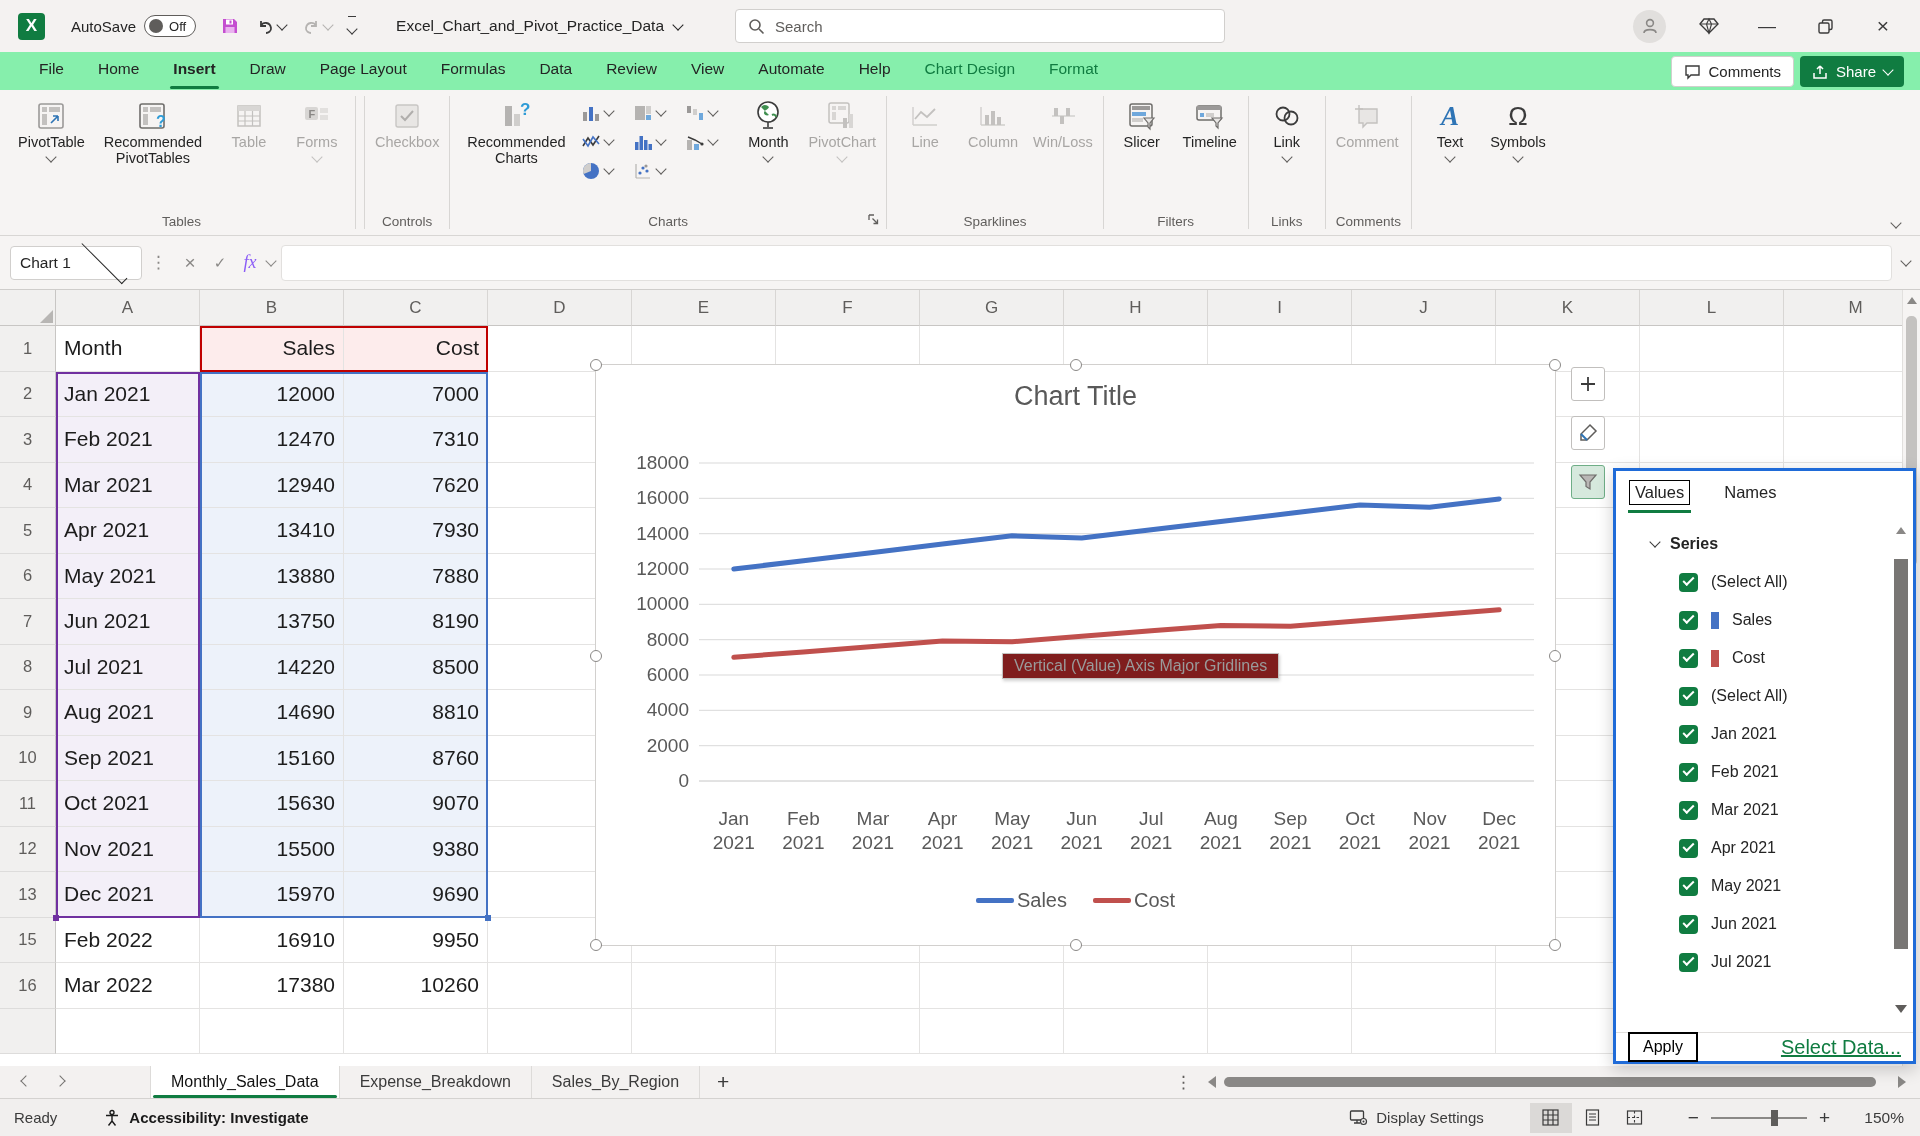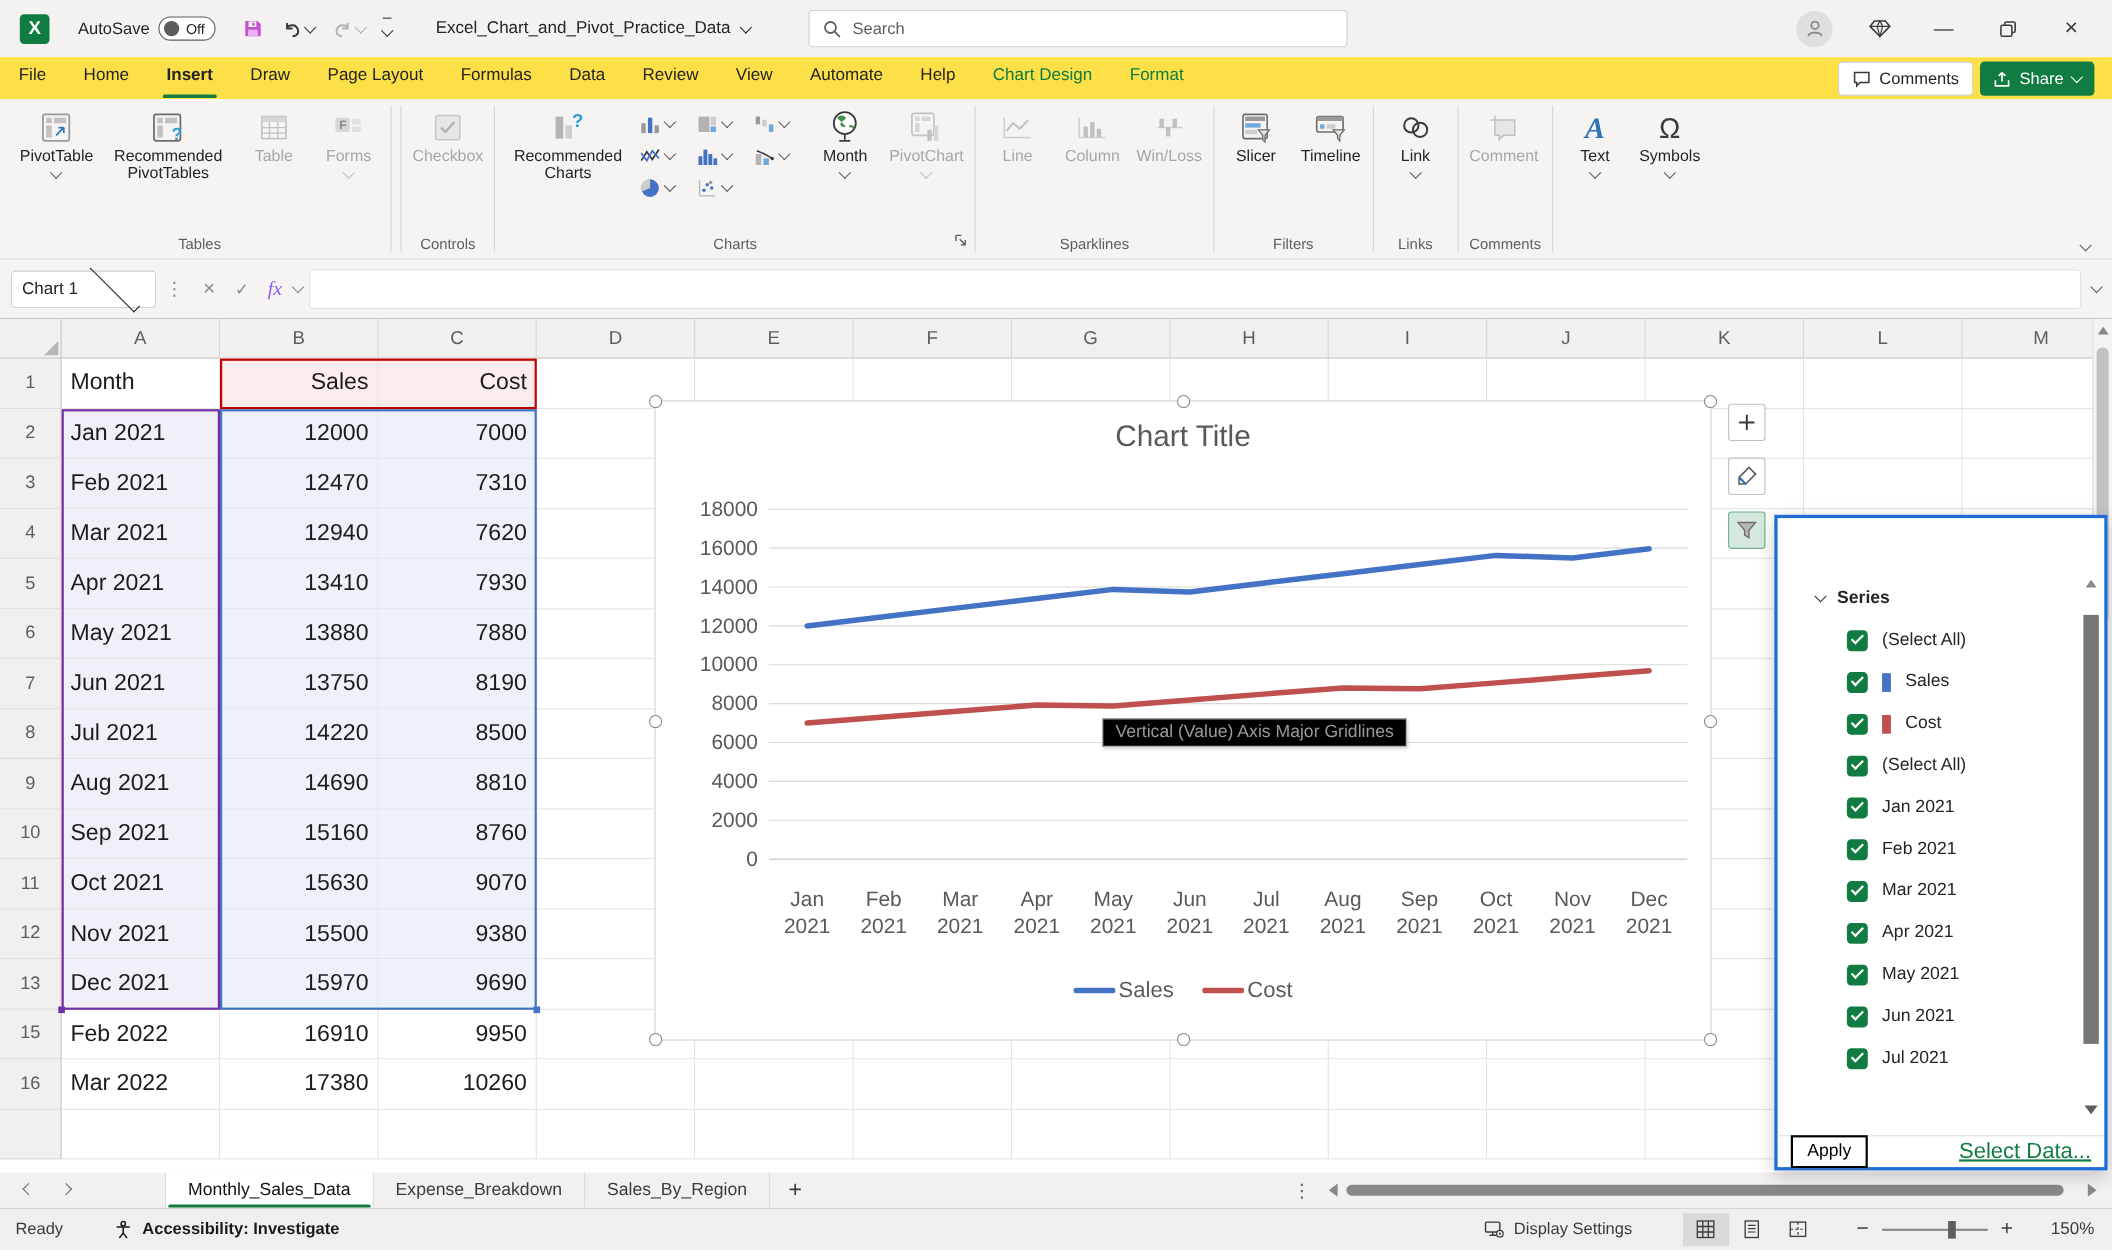--- a/index.html
+++ b/index.html
@@ -22,21 +22,21 @@
   .cv.left{transform:rotate(135deg);}
   .cv.right{transform:rotate(-45deg);}
   .doc-title{margin-left:40px;display:flex;align-items:center;gap:10px;font-size:15.5px;color:#242424;}
   .searchbox{position:absolute;left:735px;top:9px;width:490px;height:34px;background:#fff;border:1px solid #d1cfcd;
              border-radius:4px;display:flex;align-items:center;padding:0 12px;gap:10px;box-sizing:border-box;color:#5f5d5b;}
   .tb-right{position:absolute;right:0;top:0;height:52px;display:flex;align-items:center;gap:28px;padding-right:22px;}
   .avatar{width:33px;height:33px;border-radius:50%;background:#e1dfdd;display:flex;align-items:center;justify-content:center;}
   .winbtn{width:30px;height:30px;display:flex;align-items:center;justify-content:center;color:#3b3b3b;font-size:18px;}
 
   
-  .tabrow{position:absolute;left:0;top:52px;width:100%;height:38px;background:#fde047;display:flex;padding-left:0;box-sizing:border-box;}
+  .tabrow{position:absolute;left:0;top:52px;width:100%;height:38px;background:#86efac;display:flex;padding-left:22px;box-sizing:border-box;}
   .tab{padding:0 17px;line-height:34px;font-size:15.5px;position:relative;white-space:nowrap;}
   .tab.active{font-weight:bold;}
   .tab.active::after{content:"";position:absolute;left:14px;right:14px;bottom:1px;height:3px;background:#107C41;border-radius:2px;}
   .tab.contextual{color:#107C41;}
   .comments-btn{position:absolute;right:126px;top:56px;height:29px;background:#fff;border:1px solid #d1cfcd;border-radius:4px;
                 display:flex;align-items:center;gap:7px;padding:0 12px;font-size:15px;}
   .share-btn{position:absolute;right:16px;top:56px;height:31px;background:#107C41;border-radius:4px;color:#fff;
              display:flex;align-items:center;gap:8px;padding:0 12px;font-size:15px;}
 
   
@@ -98,21 +98,21 @@
   
   .chart{position:absolute;left:595px;top:364px;width:961px;height:582px;background:#fff;border:1px solid #d2d0ce;
          box-sizing:border-box;z-index:5;}
   .chart-title{position:absolute;top:16px;left:0;right:0;text-align:center;font-size:27px;color:#595959;}
   .plot{position:absolute;left:0;top:60px;}
   .xlabels{position:absolute;top:442px;left:103px;width:835px;display:flex;}
   .xl{flex:1;text-align:center;font-size:19px;color:#595959;line-height:24px;}
   .legend{position:absolute;top:524px;left:0;right:0;display:flex;justify-content:center;align-items:center;gap:26px;}
   .legitem{display:flex;align-items:center;gap:3px;font-size:20px;color:#595959;}
   .legswatch{width:38px;height:5px;border-radius:2px;}
-  .chart-tooltip{position:absolute;left:406px;top:288px;background:#000000;border:1px solid #c4c2c0;
+  .chart-tooltip{position:absolute;left:406px;top:288px;background:#7f1d1d;border:1px solid #c4c2c0;
                  box-shadow:1px 2px 3px rgba(0,0,0,.18);padding:3px 11px;font-size:16px;color:#9a9a9a;white-space:nowrap;text-align:center;}
   .h{position:absolute;width:12px;height:12px;border-radius:50%;background:#fff;border:1.5px solid #8a8886;box-sizing:border-box;z-index:6;}
 
   
   .sidebtn{position:absolute;left:1571px;width:34px;height:34px;background:#fff;border:1px solid #c1bfbd;border-radius:3px;
            display:flex;align-items:center;justify-content:center;z-index:6;box-sizing:border-box;}
   .sidebtn.selected{background:#d6e9dd;border-color:#6fae87;}
 
   
   .fpane{position:absolute;left:1613px;top:468px;width:303px;height:596px;background:#fff;border:3px solid #1f6bd8;
@@ -961,20 +961,24 @@
       <path d="M3 11 L9 17" stroke="#2e74b5" stroke-width="2"></path>
     </svg>
   </div>
   <div class="sidebtn selected" style="top:465px">
     <svg width="20" height="20" viewBox="0 0 20 20">
       <path d="M2 3 h16 l-6 7 v7 l-4 -2.5 v-4.5 z" fill="#b9b7b5" stroke="#6f6d6b" stroke-width="1.2"></path>
     </svg>
   </div>
 
   <div class="fpane">
+    <div class="ftabs">
+      <div class="ftab active">Values</div>
+      <div class="ftab">Names</div>
+    </div>
     <div class="flist" id="flist">
         <div class="fsec">
           <span class="cv"></span>
           <span>Series</span>
         </div>
         <div class="fitem">
           <span class="fcheck"></span>
           <span>(Select All)</span>
         </div>
         <div class="fitem">

